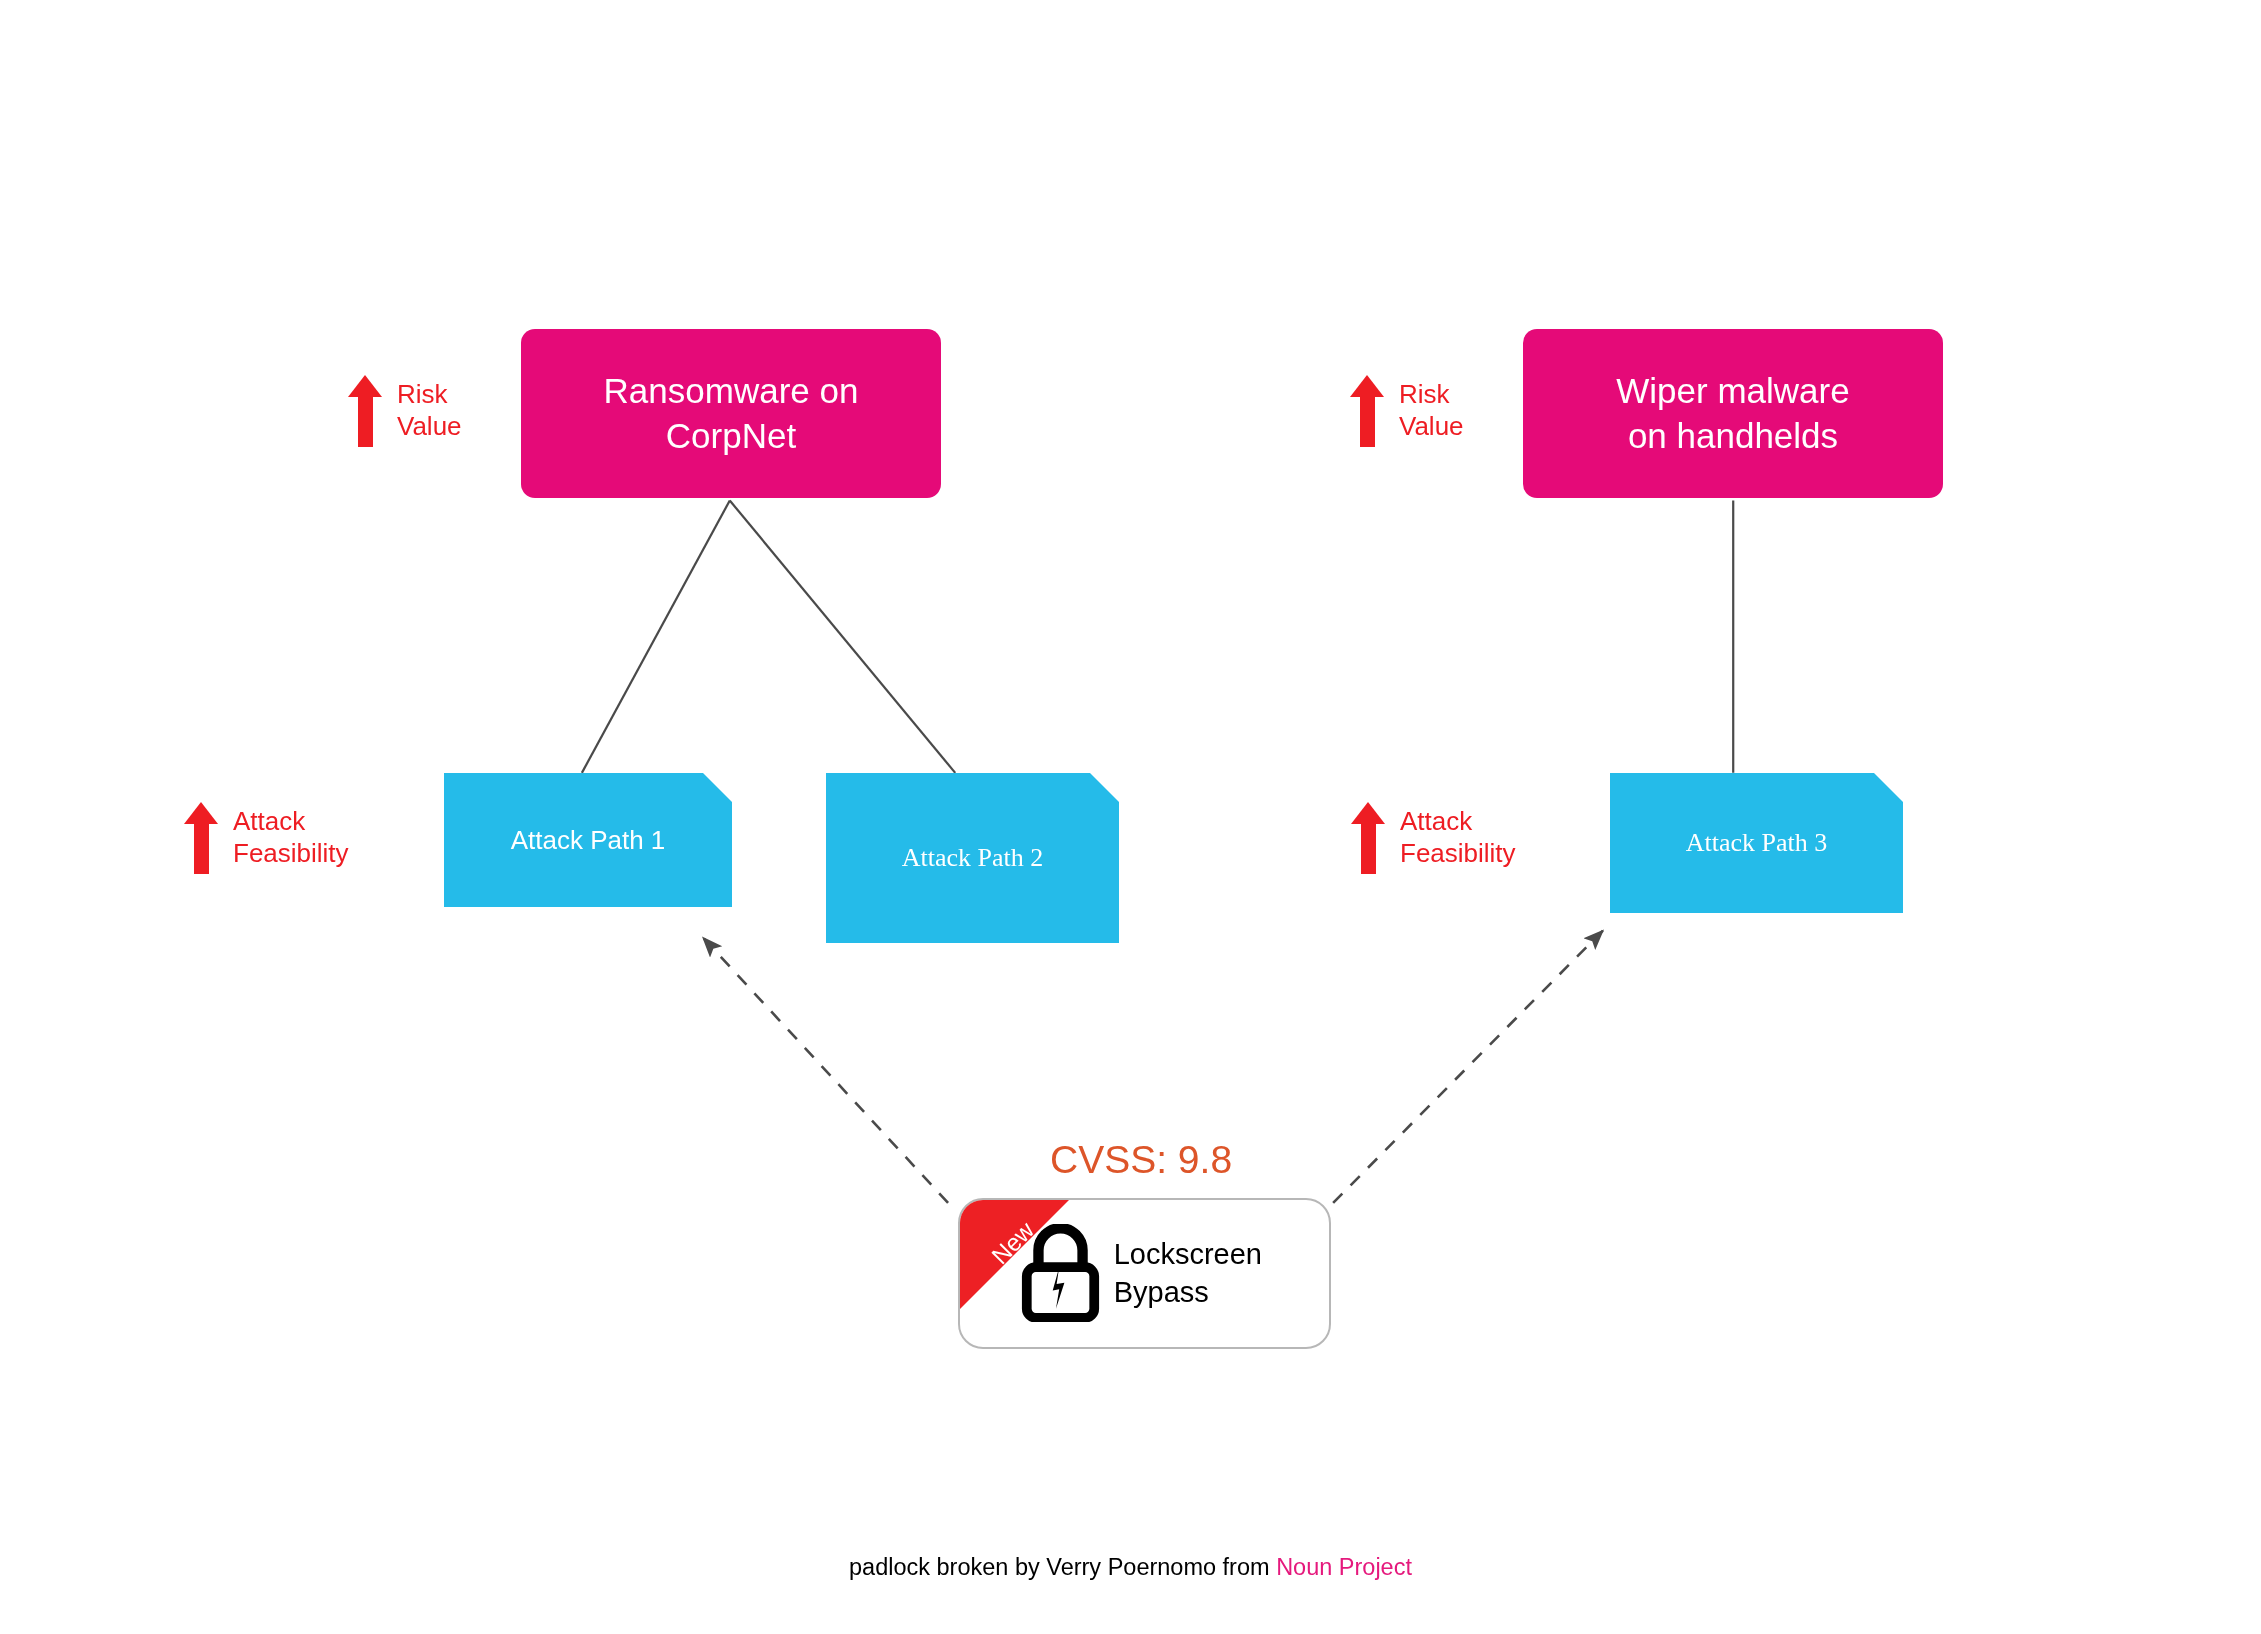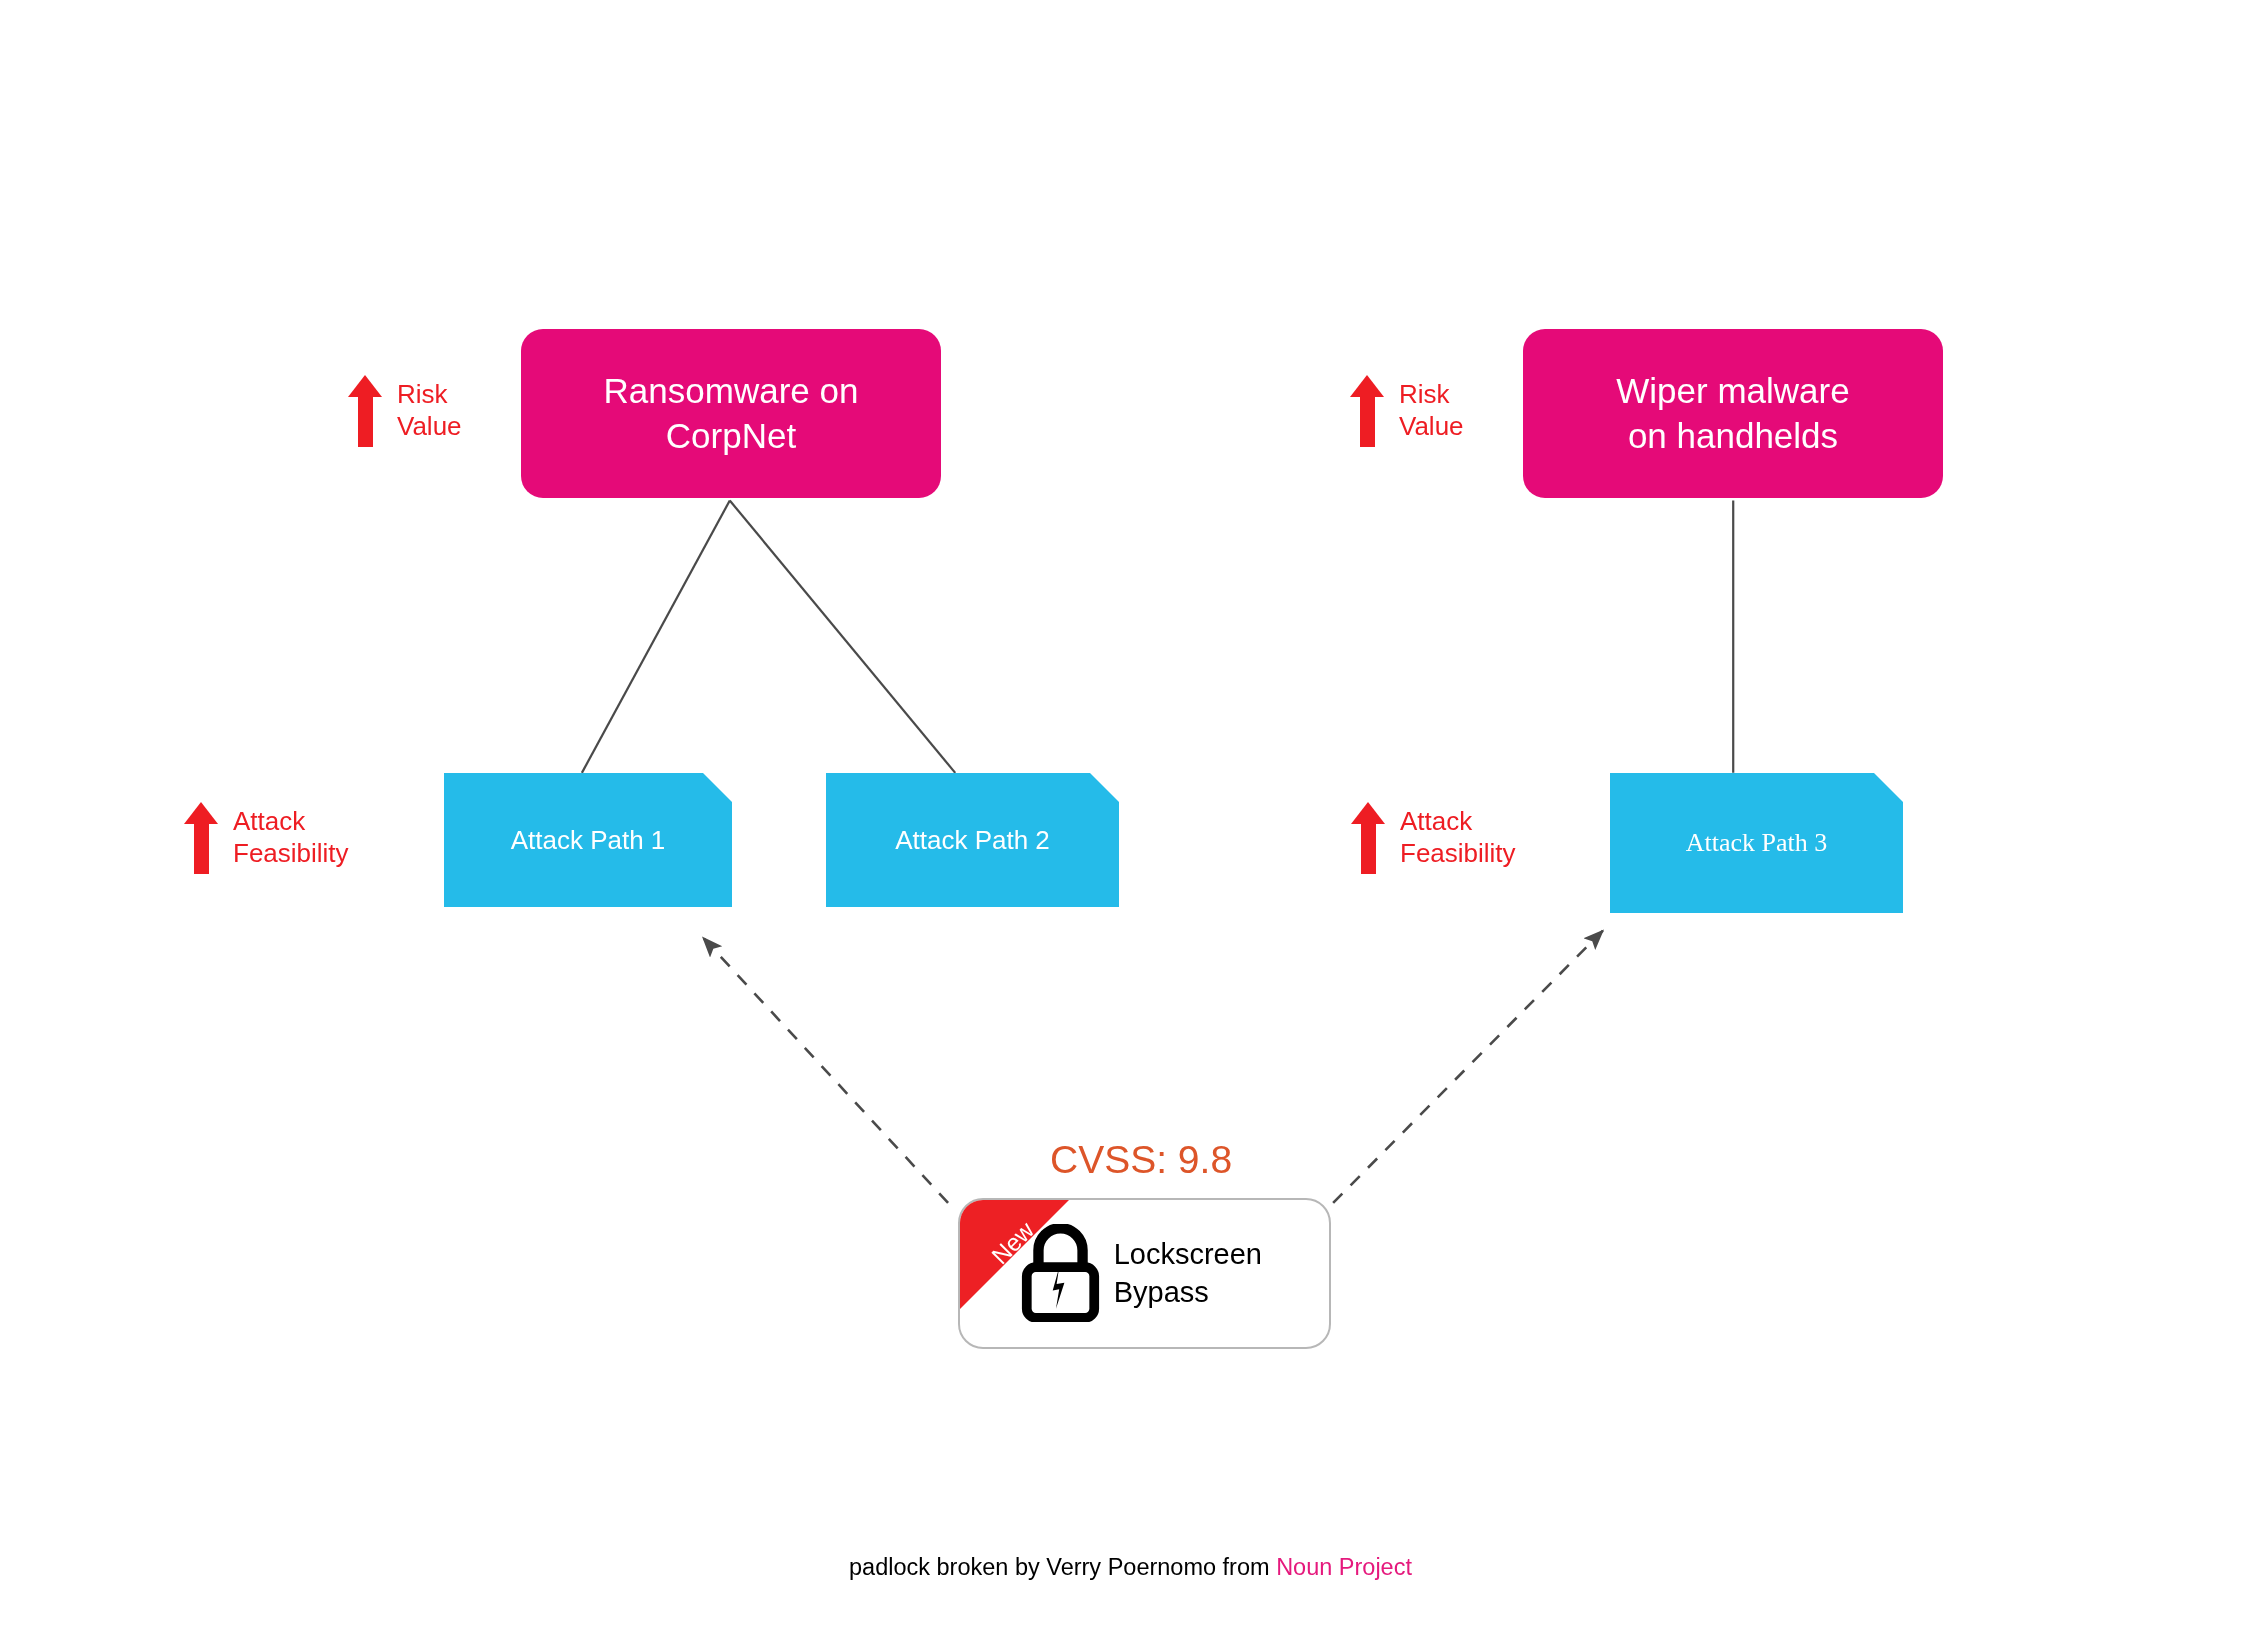--- a/index.html
+++ b/index.html
@@ -59,21 +59,21 @@
     font-size: 26px;
     line-height: 1.22;
     white-space: pre-line;
     font-family: "Liberation Sans", sans-serif;
   }
 
   
   .scenario-box {
     position: absolute;
     background: #e50a78;
-    border-radius: 22px;
+    border-radius: 14px;
     display: flex;
     align-items: center;
     justify-content: center;
     text-align: center;
     color: #ffffff;
     font-size: 35px;
     line-height: 1.28;
     white-space: pre-line;
     padding: 0 12px;
     box-sizing: border-box;
@@ -231,21 +231,21 @@
 
   <div class="scenario-box" style="left:1523px; top:329px; width:420px; height:169px;text-align:center;">
     <span>Wiper malware
 on handhelds</span>
   </div>
 
   <div class="attack-box" style="left:426px; top:773px; width:288px; height:134px;">
     <span>Attack Path 1</span>
   </div>
 
-  <div class="attack-box" style="left:808px; top:773px; width:293px; height:134px;">
+  <div class="attack-box" style="left:808px; top:773px; width:293px; height:170px;font-family:Liberation Serif, serif;">
     <span>Attack Path 2</span>
   </div>
 
   <div class="attack-box" style="left:1592px; top:773px; width:293px; height:140px;font-family:Liberation Serif, serif;">
     <span>Attack Path 3</span>
   </div>
 
   <div id="cvss-tag" style="left:1050px; top:1138px;">CVSS: 9.8</div>
 
   <div id="vuln-card" style="left:958px; top:1198px; width:373px; height:151px;">

